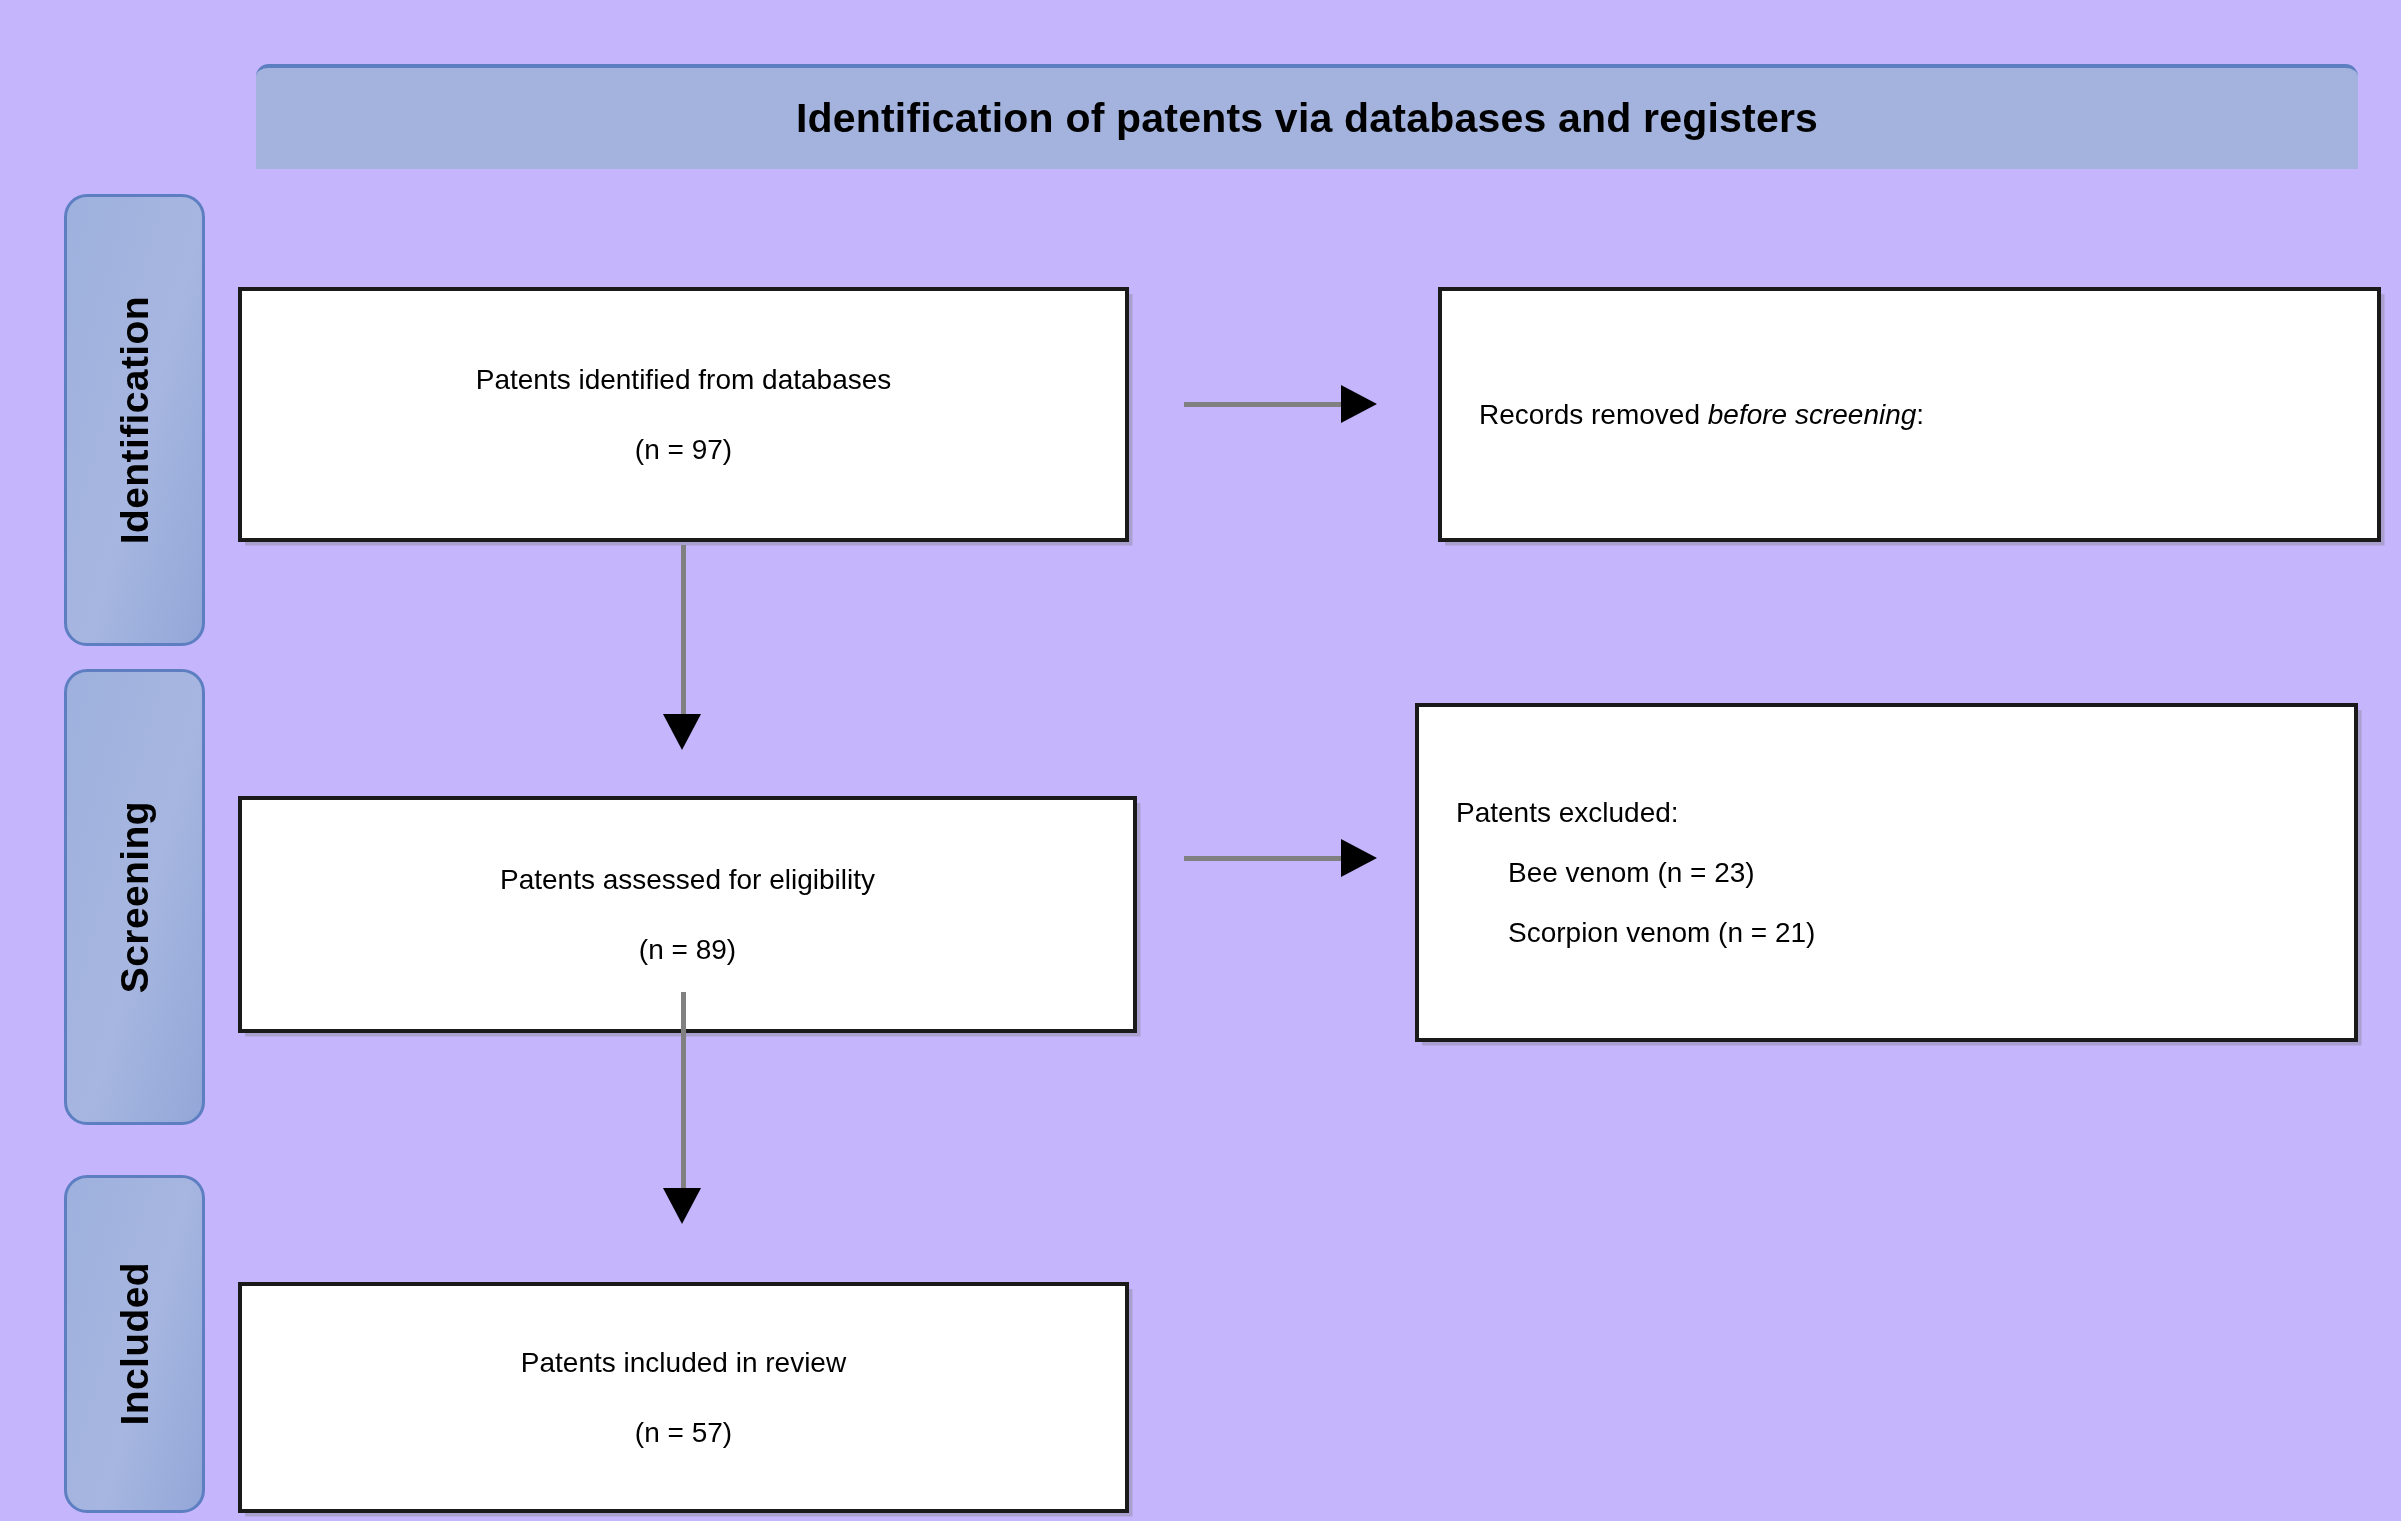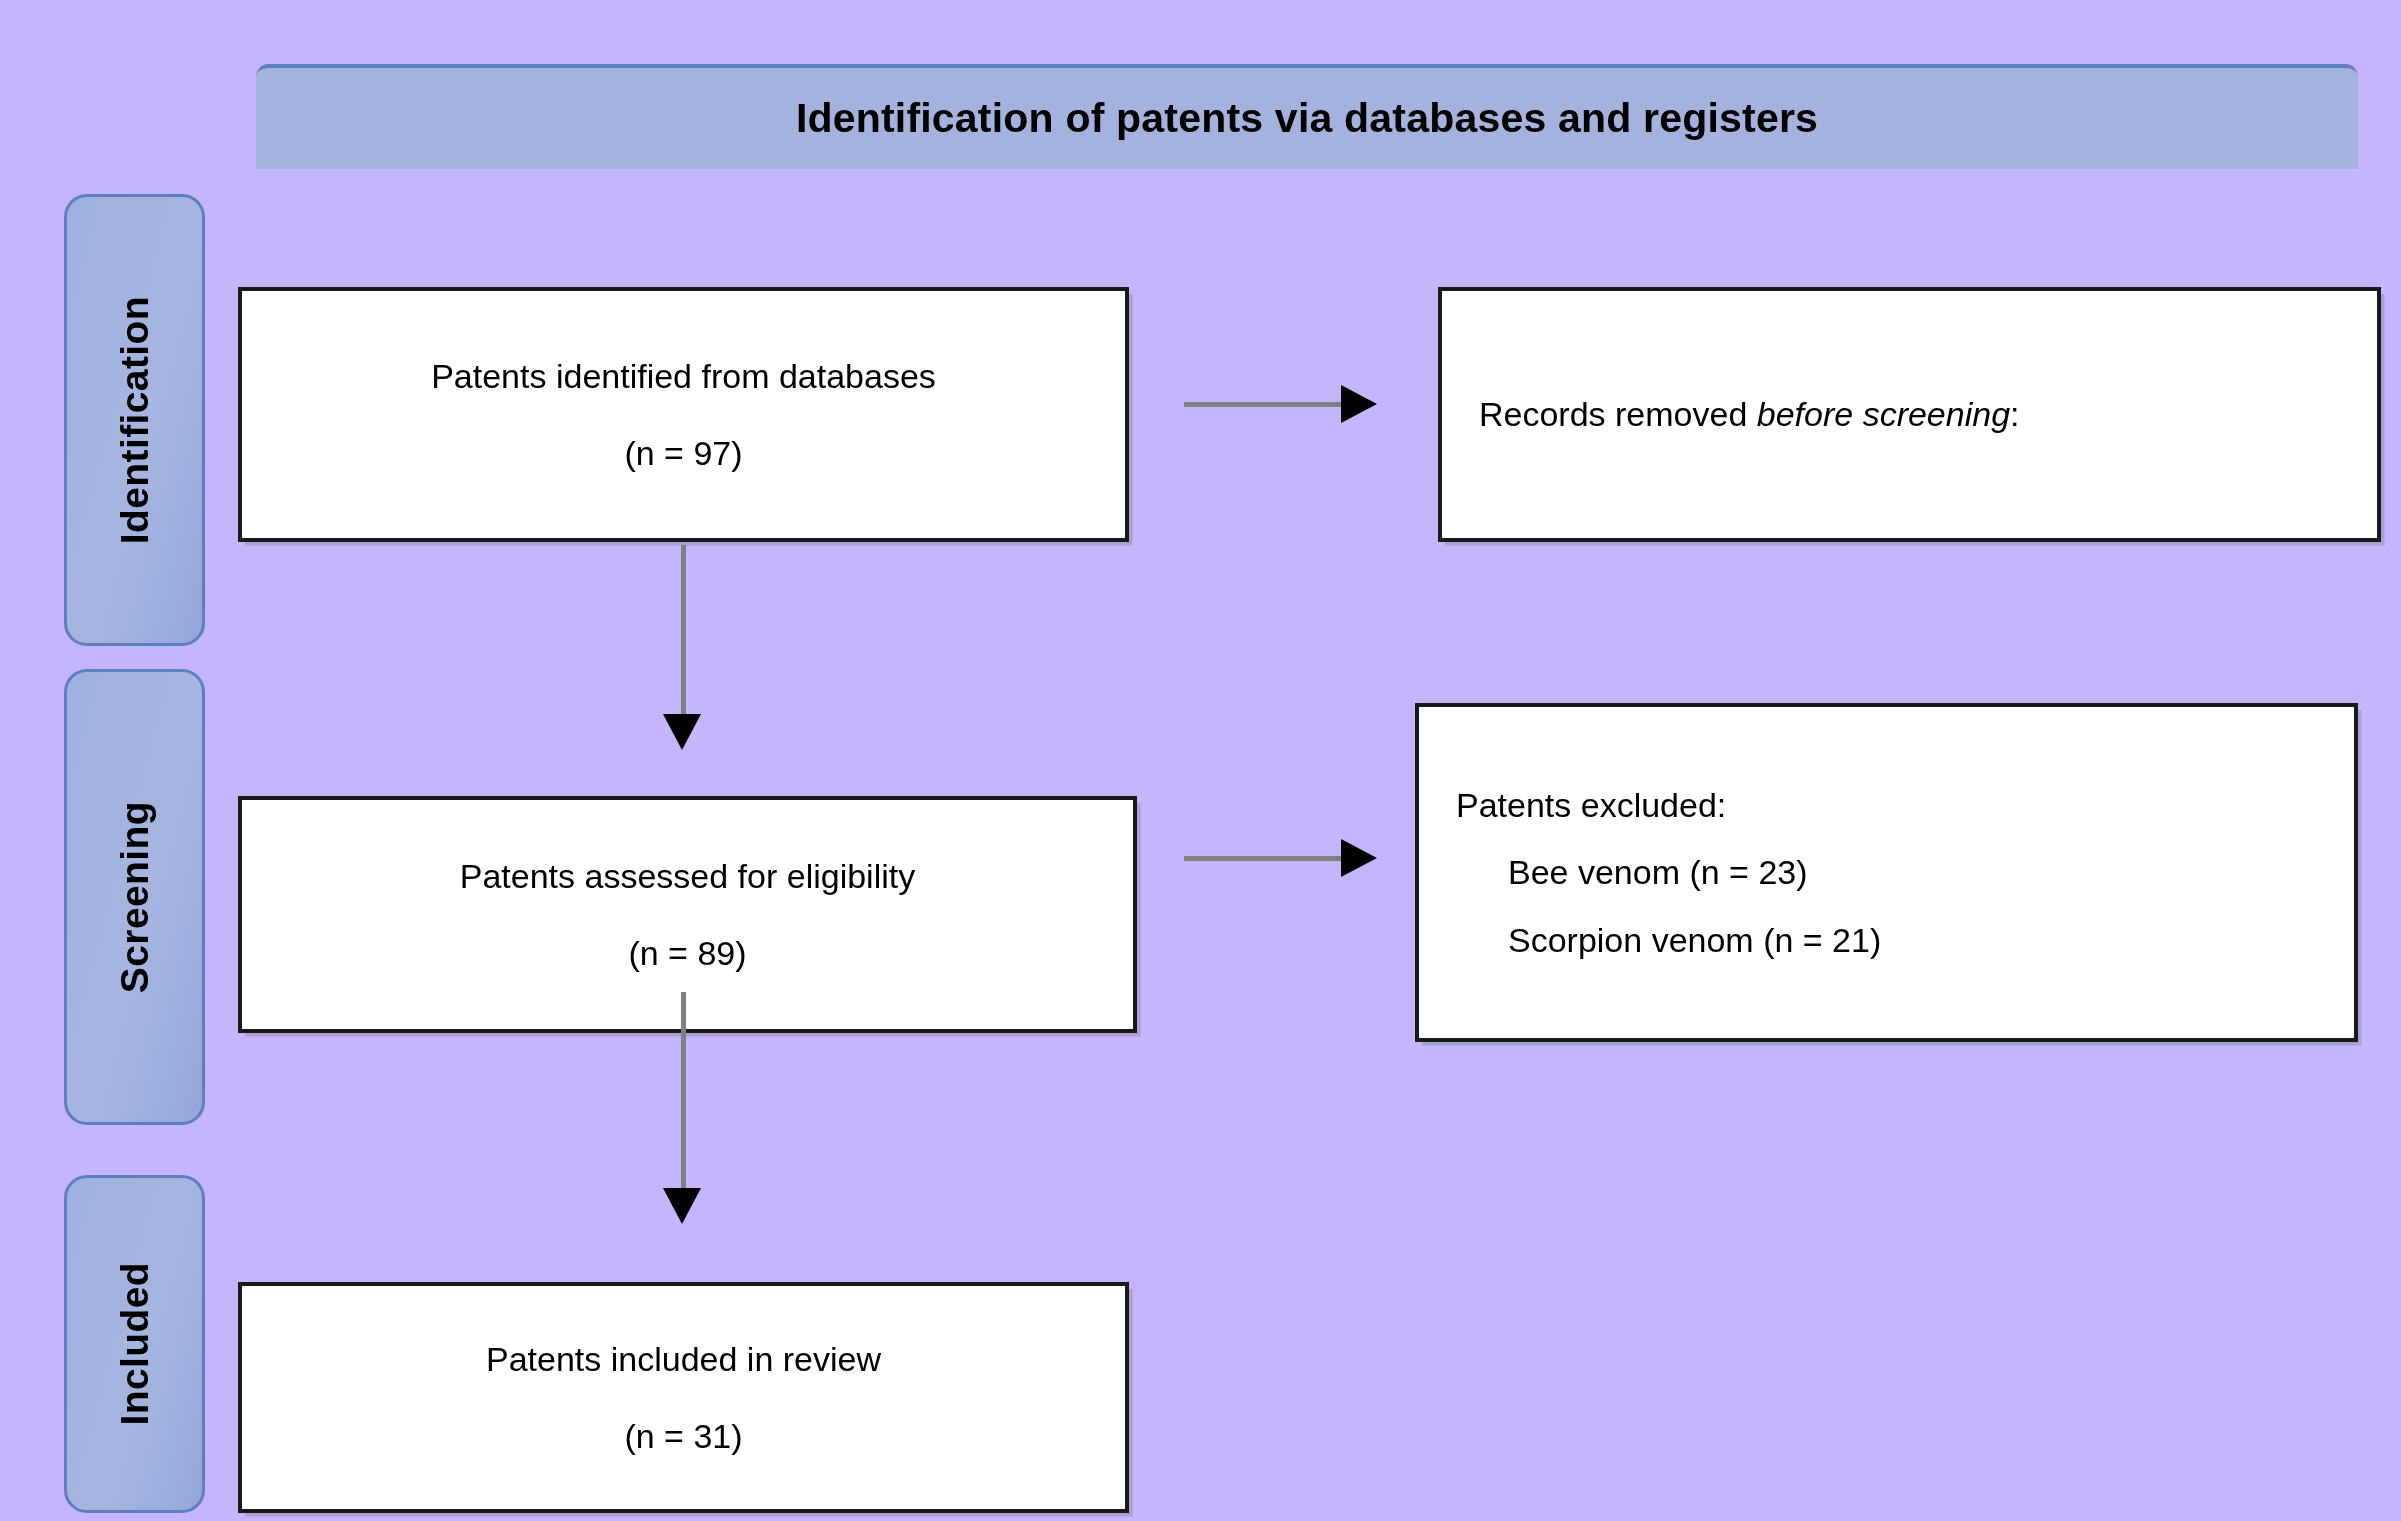--- a/index.html
+++ b/index.html
@@ -82,21 +82,21 @@
     justify-content: center;
     box-sizing: border-box;
   }
   .flow-box.centered .flow-box-body { align-items: center; }
   .flow-box.centered .flow-line { text-align: center; }
   .flow-box.leftal .flow-box-body {
     align-items: flex-start;
     padding-left: 37px;
   }
   .flow-line {
-    font-size: 34px;
+    font-size: 28px;
     color: #000000;
     line-height: 1.18;
     white-space: nowrap;
   }
   .flow-line.gap-top  { margin-top: 37px; }
   .flow-line.gap-top-sm { margin-top: 27px; }
   .flow-line.indent { padding-left: 52px; }
   .flow-line em { font-style: italic; }
 
   #box-identified   { left: 238px;  top: 287px;  width: 891px; height: 255px; }
@@ -190,21 +190,21 @@
     <div class="flow-box-body">
       <div class="flow-line">Patents excluded:</div>
       <div class="flow-line indent gap-top-sm">Bee venom (n = 23)</div>
       <div class="flow-line indent gap-top-sm">Scorpion venom (n = 21)</div>
     </div>
   </div>
 
   <div class="flow-box centered" id="box-included">
     <div class="flow-box-body">
       <div class="flow-line">Patents included in review</div>
-      <div class="flow-line gap-top">(n = 31)</div>
+      <div class="flow-line gap-top">(n = 57)</div>
     </div>
   </div>
 
   <div class="arrow" id="arrow-identified-to-assessed">
     <div class="arrow-v-shaft" style="height:171px;"></div>
     <div class="arrow-v-head" style="top:169px;"></div>
   </div>
 
   <div class="arrow" id="arrow-assessed-to-included">
     <div class="arrow-v-shaft" style="height:198px;"></div>

